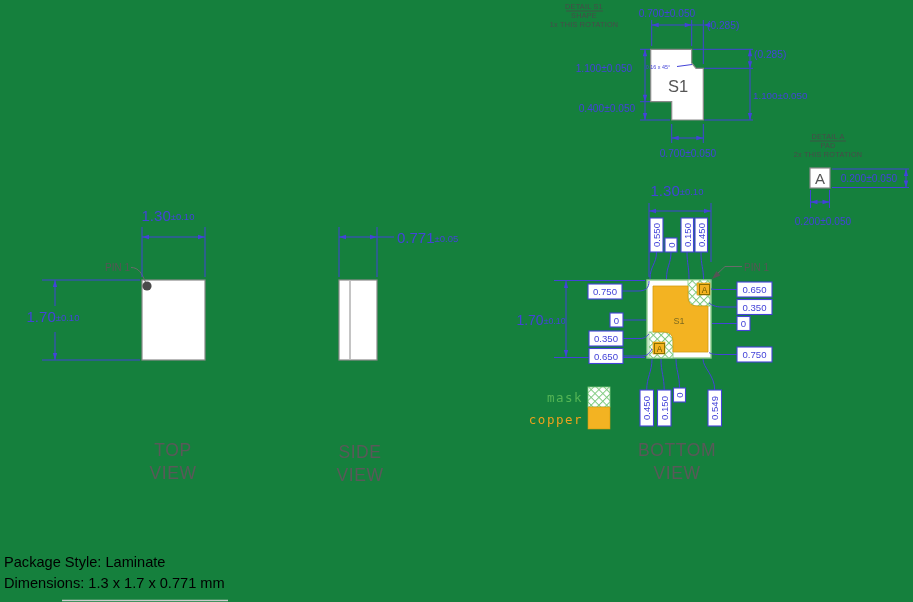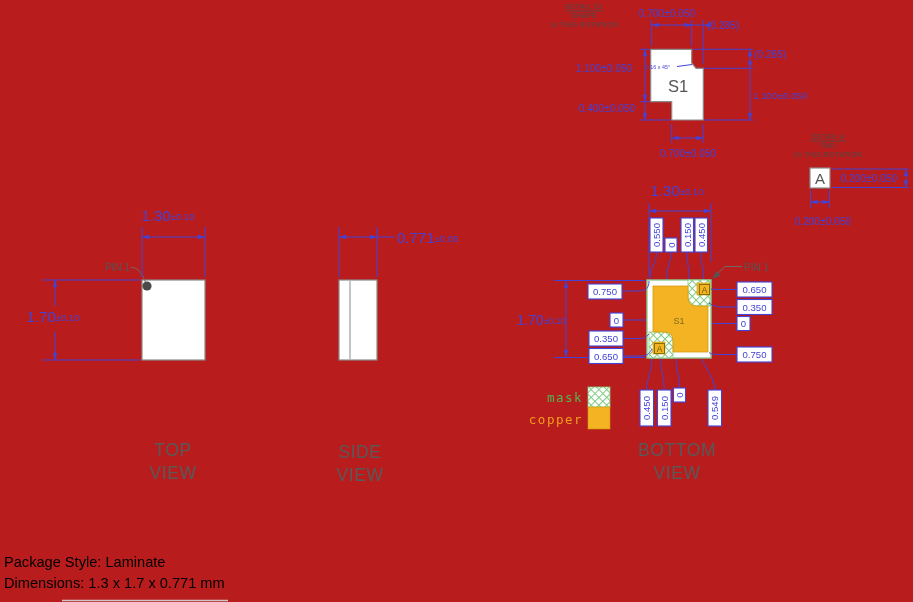--- a/index.html
+++ b/index.html
@@ -1,16 +1,16 @@
 <!DOCTYPE html>
 <html><head>
 <meta charset="utf-8">
 <style>
   html,body{margin:0;padding:0;background:#ffffff;}
-  .stage{position:relative;width:913px;height:602px;background:#b91c1c;overflow:hidden;
+  .stage{position:relative;width:913px;height:602px;background:#15803d;overflow:hidden;
          font-family:"Liberation Sans",sans-serif;}
   svg text{font-family:"Liberation Sans",sans-serif;}
   .dim{fill:#4343d8;}
   .d10{font-size:10.2px;}
   .d9{font-size:9.8px;}
   .d15{font-size:15px;}
   .d13{font-size:14px;}
   .tol{font-size:9.5px;}
   .tol8{font-size:8.8px;}
   .bx{font-size:9.6px;}

